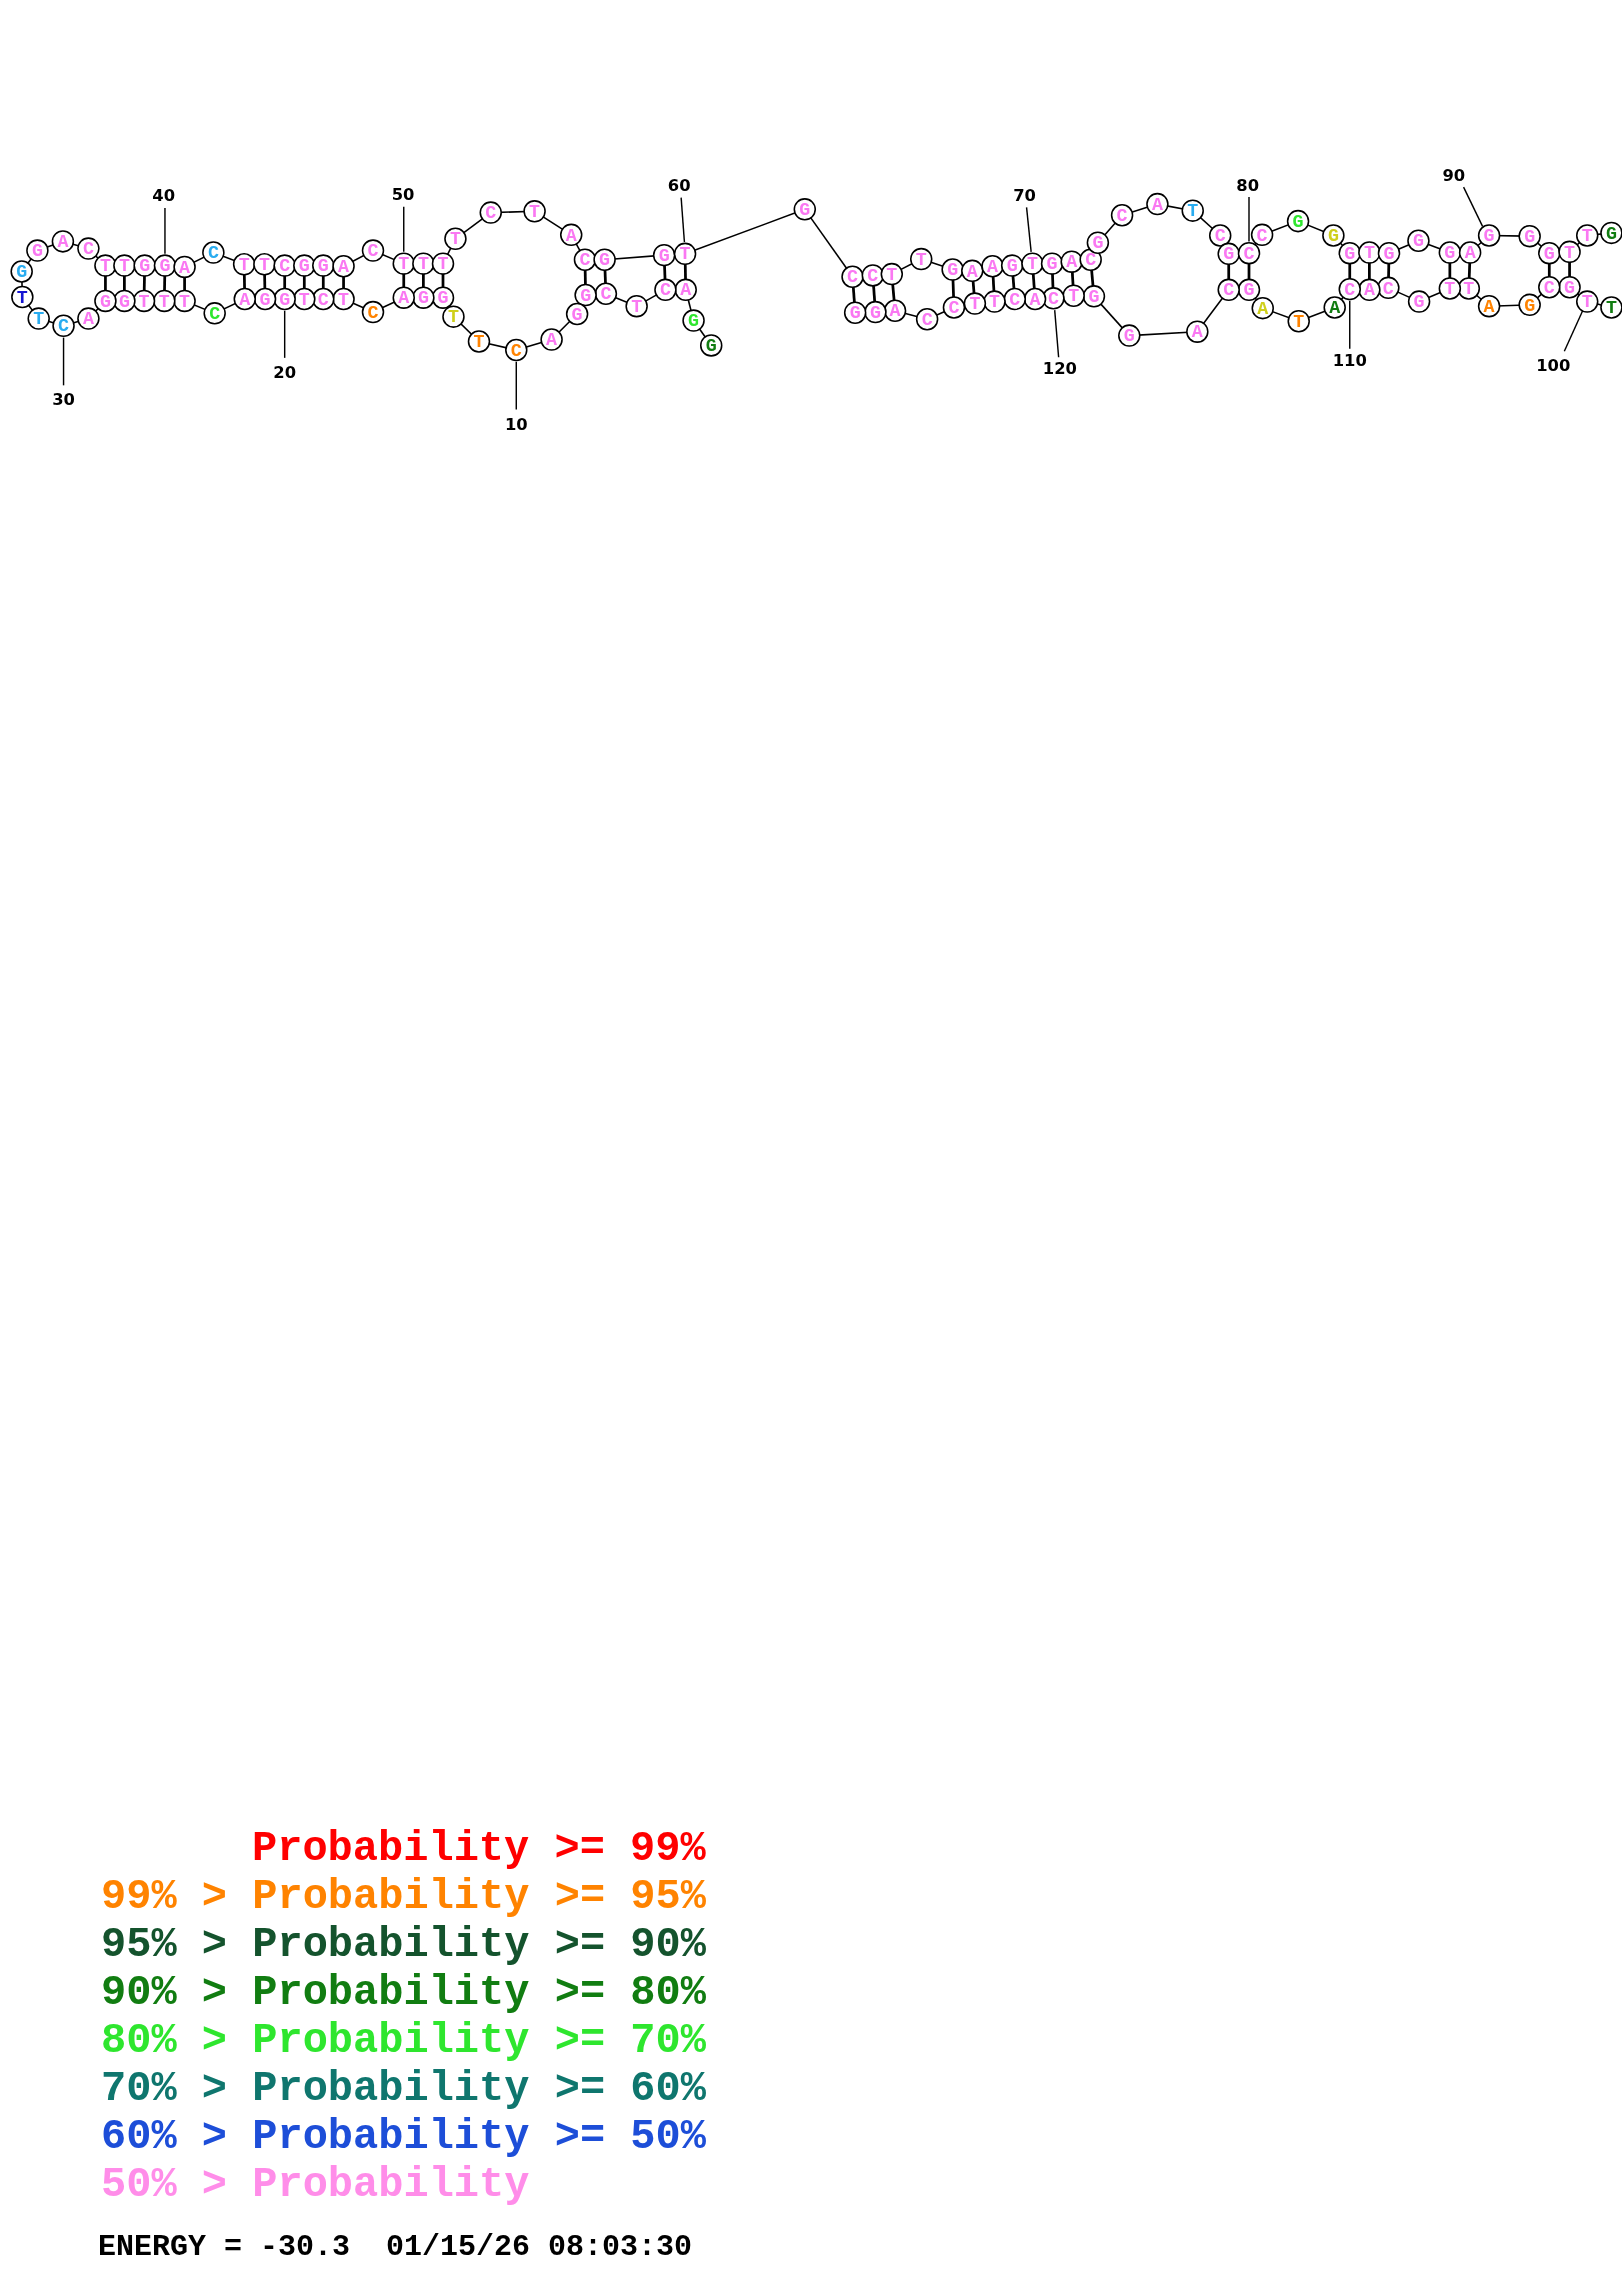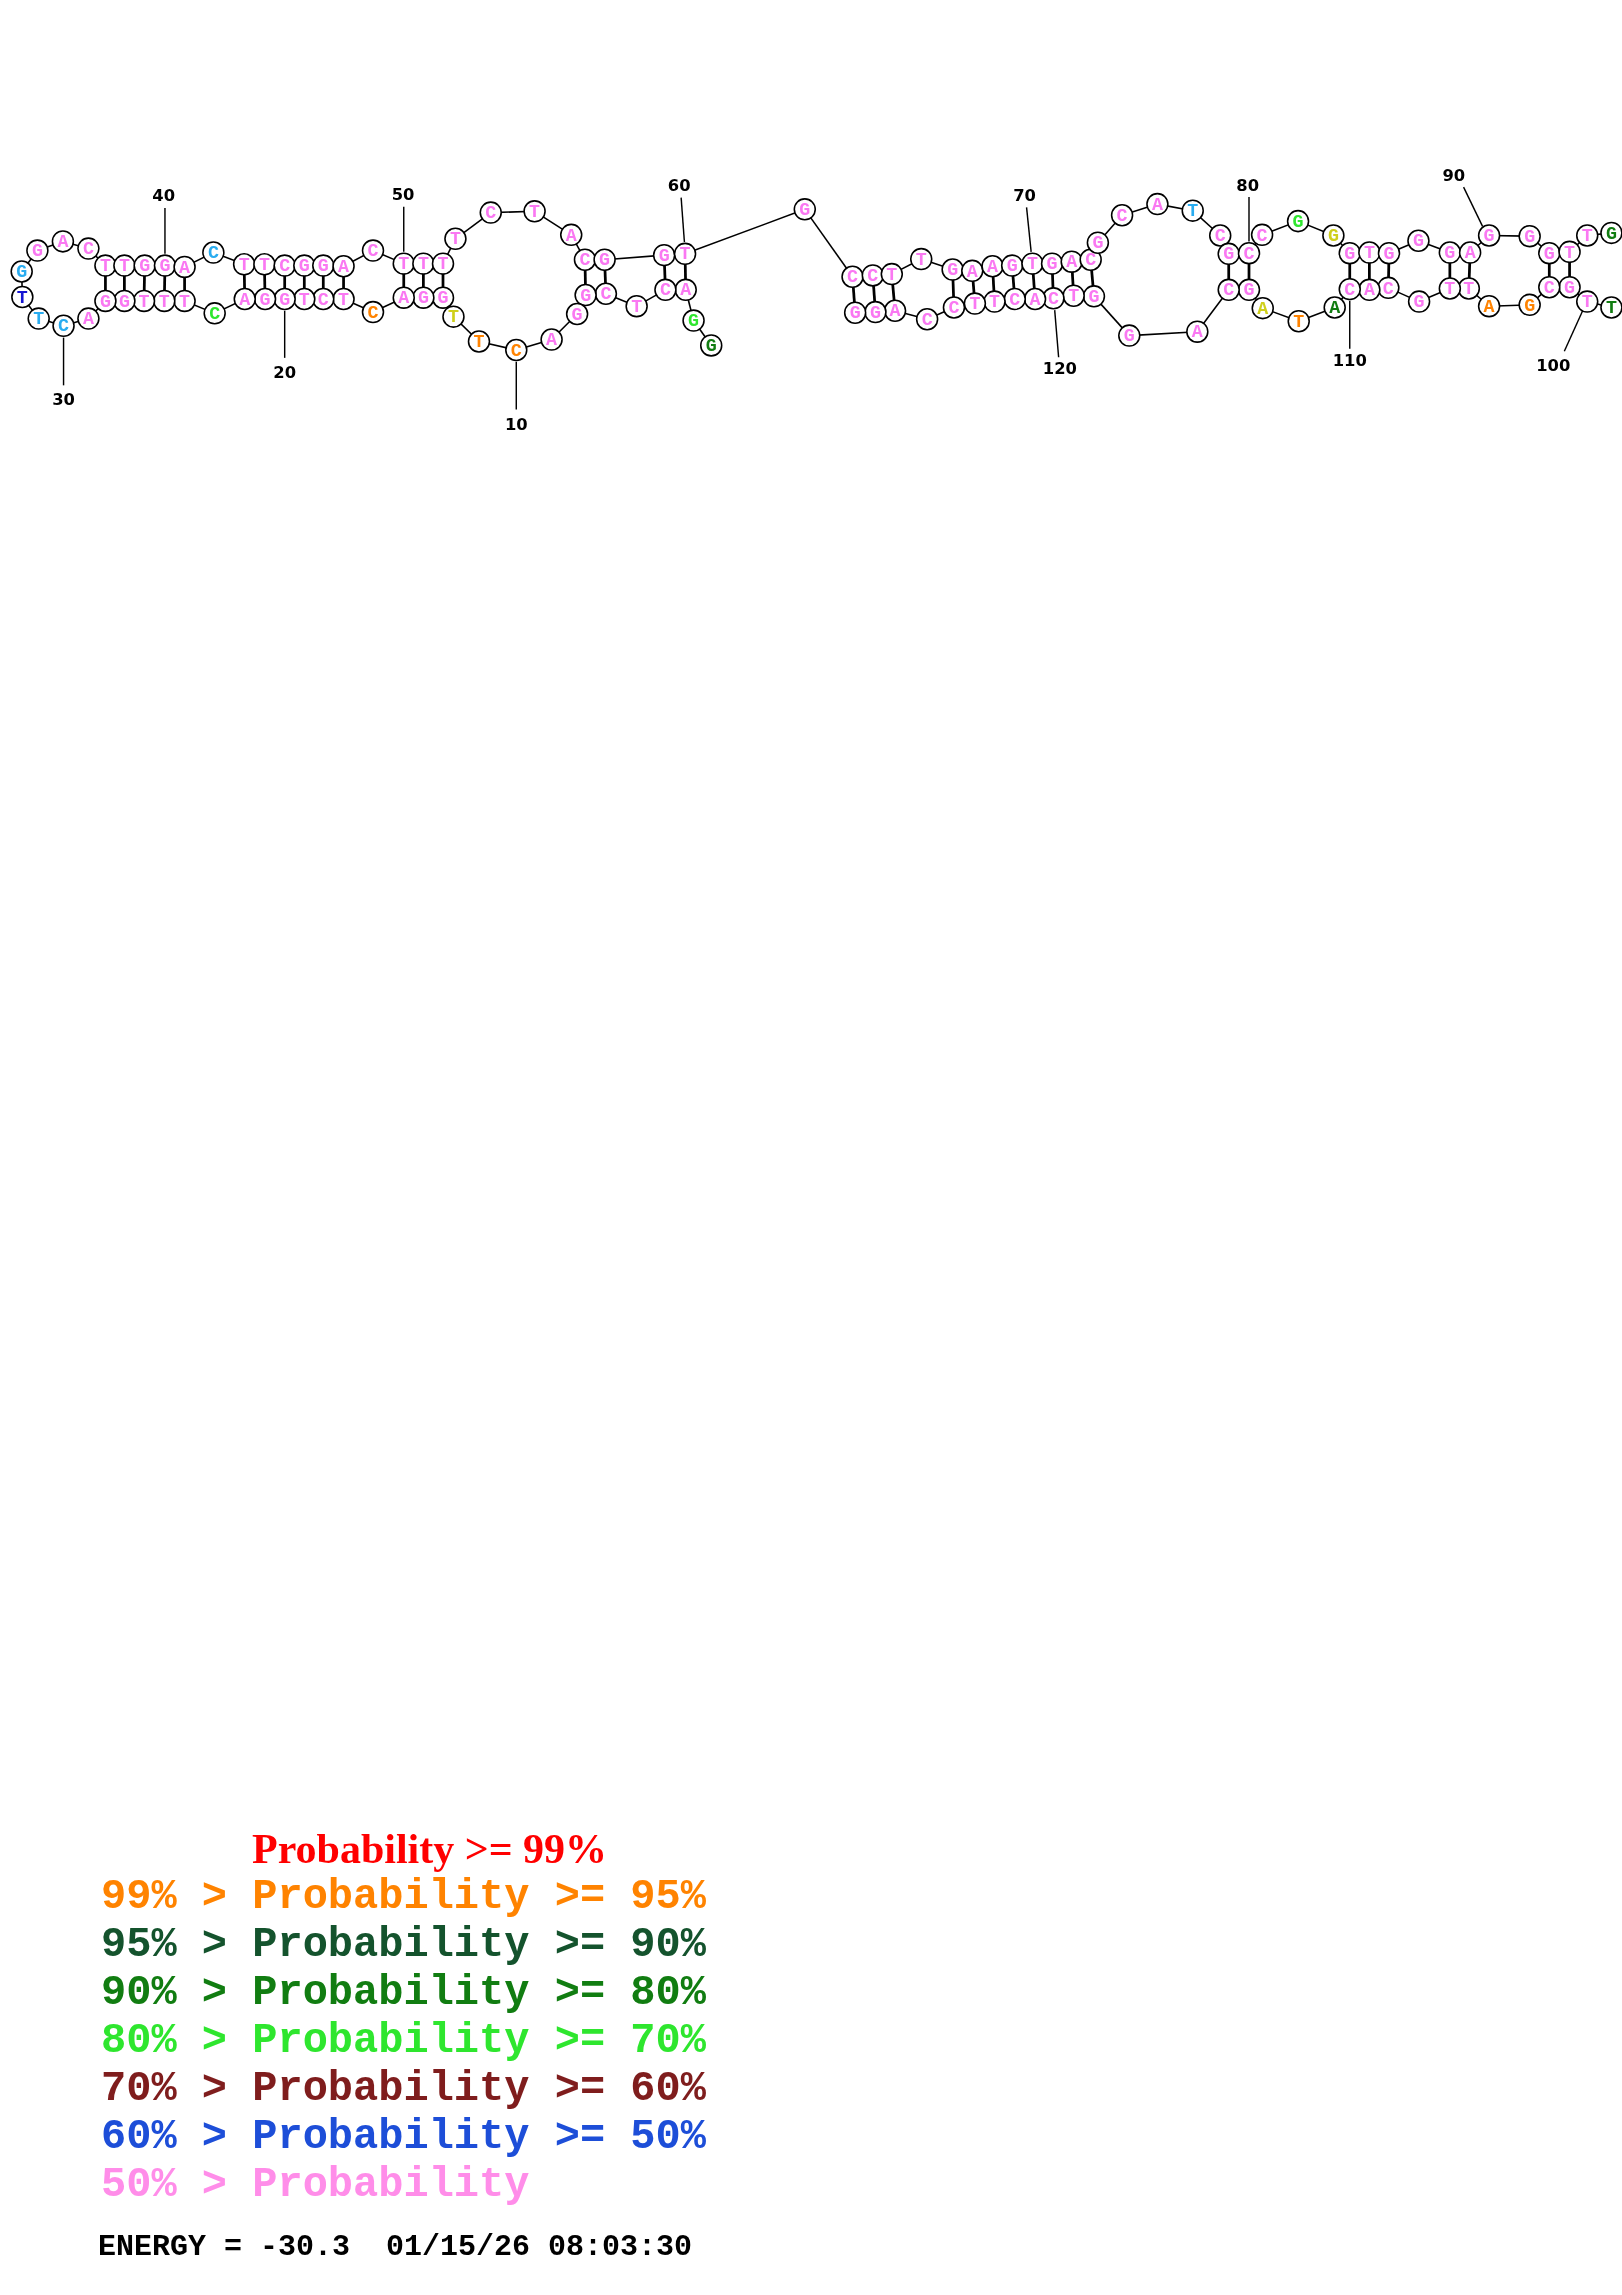--- a/index.html
+++ b/index.html
@@ -461,24 +461,24 @@
       <text x="1566" y="299" text-anchor="middle" dominant-baseline="central" fill="#000" font-family="&quot;DejaVu Sans&quot;,&quot;Liberation Sans&quot;,sans-serif" font-size="25" font-weight="bold">70</text>
       <text x="1907" y="283" text-anchor="middle" dominant-baseline="central" fill="#000" font-family="&quot;DejaVu Sans&quot;,&quot;Liberation Sans&quot;,sans-serif" font-size="25" font-weight="bold">80</text>
       <text x="2222" y="268" text-anchor="middle" dominant-baseline="central" fill="#000" font-family="&quot;DejaVu Sans&quot;,&quot;Liberation Sans&quot;,sans-serif" font-size="25" font-weight="bold">90</text>
       <text x="2374" y="558" text-anchor="middle" dominant-baseline="central" fill="#000" font-family="&quot;DejaVu Sans&quot;,&quot;Liberation Sans&quot;,sans-serif" font-size="25" font-weight="bold">100</text>
       <text x="2063" y="551" text-anchor="middle" dominant-baseline="central" fill="#000" font-family="&quot;DejaVu Sans&quot;,&quot;Liberation Sans&quot;,sans-serif" font-size="25" font-weight="bold">110</text>
       <text x="1620" y="564" text-anchor="middle" dominant-baseline="central" fill="#000" font-family="&quot;DejaVu Sans&quot;,&quot;Liberation Sans&quot;,sans-serif" font-size="25" font-weight="bold">120</text>
     </g>
 </svg>
 
 <div id="legend">
-    <div class="legend-line" style="left: 252px; top: 1828px; color: rgb(255, 0, 0); font-family: Liberation Serif, serif;">Probability &gt;= 99%</div>
+    <div class="legend-line" style="left: 252px; top: 1828px; color: rgb(255, 0, 0);">Probability &gt;= 99%</div>
     <div class="legend-line" style="left: 101px; top: 1876px; color: rgb(255, 131, 0);">99% &gt; Probability &gt;= 95%</div>
     <div class="legend-line" style="left: 101px; top: 1924px; color: #14532d;">95% &gt; Probability &gt;= 90%</div>
     <div class="legend-line" style="left: 101px; top: 1972px; color: rgb(17, 125, 17); text-align: center;">90% &gt; Probability &gt;= 80%</div>
     <div class="legend-line" style="left: 101px; top: 2020px; color: rgb(46, 230, 46);">80% &gt; Probability &gt;= 70%</div>
-    <div class="legend-line" style="left: 101px; top: 2068px; color: #7f1d1d;">70% &gt; Probability &gt;= 60%</div>
+    <div class="legend-line" style="left: 101px; top: 2068px; color: #0f766e;">70% &gt; Probability &gt;= 60%</div>
     <div class="legend-line" style="left: 101px; top: 2116px; color: #1d4ed8;">60% &gt; Probability &gt;= 50%</div>
     <div class="legend-line" style="left: 101px; top: 2164px; color: rgb(255, 141, 233);">50% &gt; Probability</div>
   </div>
 
 <div id="energy-line">ENERGY = -30.3  01/15/26 08:03:30</div>
 
 
 </body></html>

